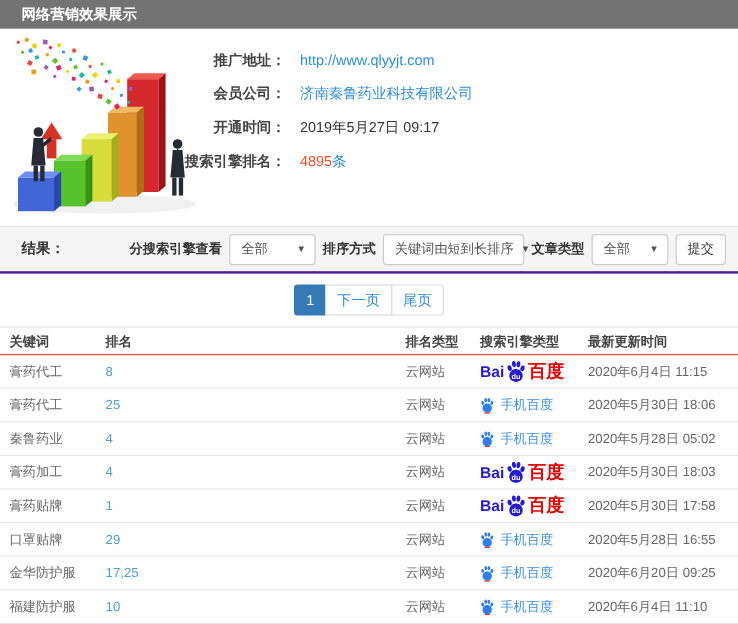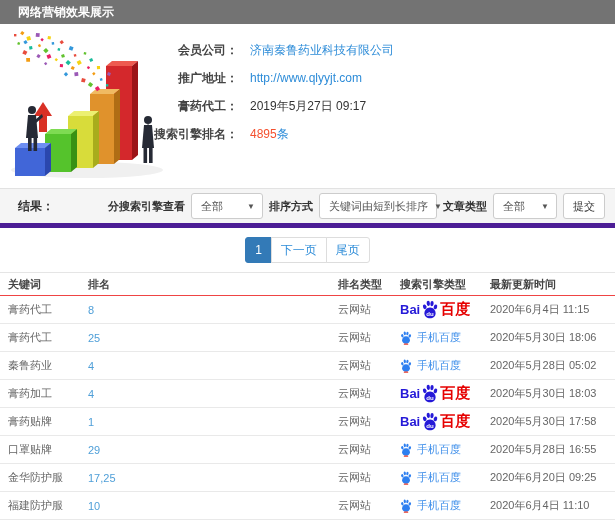--- a/index.html
+++ b/index.html
@@ -16,21 +16,21 @@
   .info-fields { padding-top:12px; margin-left:88px; }
   .field { display:flex; height:28px; line-height:28px; font-size:12px; }
   .field-label { width:150px; text-align:right; font-weight:bold; color:#444; }
   .field-value { margin-left:12px; color:#333; }
   .link { color:#2d8cd8; cursor:pointer; text-decoration:none; }
   .count-red { color:#f4502e; }
   .count-unit { color:#2d8cd8; }
 
   
   .filter-bar { height:40px; background:#f5f5f5; border-top:1px solid #e2e2e2;
-    border-bottom:5px solid #4c1d95; display:flex; align-items:center;
+    border-bottom:2px solid #4c1d95; display:flex; align-items:center;
     padding:0 10px 0 18px; font-size:11px; color:#333; }
   .result-label { font-weight:bold; font-size:12px; }
   .filter-controls { margin-left:auto; display:flex; align-items:center; gap:6px; }
   .flabel { font-weight:bold; white-space:nowrap; }
   .select { height:26px; background:#fff; border:1px solid #ccc; border-radius:3px;
     display:flex; align-items:center; padding:0 7px 0 9px; color:#555;
     cursor:pointer; white-space:nowrap; }
   .sel-engine { width:72px; } .sel-sort { width:118px; } .sel-article { width:64px; }
   .select .caret { margin-left:auto; font-size:8px; color:#555; padding-left:6px; }
   .submit-btn { height:26px; background:#fff; border:1px solid #ccc; border-radius:3px;
@@ -160,29 +160,29 @@
         <rect x="88" y="54" width="3.8" height="3.8" fill="#62c22e" transform="rotate(35 88 54)"></rect>
         <rect x="100" y="50" width="2.4" height="2.4" fill="#3498db" transform="rotate(72 100 50)"></rect>
         <rect x="106" y="44" width="3.0999999999999996" height="3.0999999999999996" fill="#9b59b6" transform="rotate(19 106 44)"></rect>
         <rect x="96" y="58" width="3.8" height="3.8" fill="#e91e63" transform="rotate(56 96 58)"></rect>
         <rect x="104" y="56" width="2.4" height="2.4" fill="#1abc9c" transform="rotate(3 104 56)"></rect>
       </g>
   </svg>
 
   <div class="info-fields">
     <div class="field">
+      <span class="field-label">推广地址：</span>
+      <span class="field-value link">http://www.qlyyjt.com</span>
+    </div>
+    <div class="field">
       <span class="field-label">会员公司：</span>
       <span class="field-value link">济南秦鲁药业科技有限公司</span>
     </div>
     <div class="field">
-      <span class="field-label">推广地址：</span>
-      <span class="field-value link">http://www.qlyyjt.com</span>
-    </div>
-    <div class="field">
-      <span class="field-label">膏药代工：</span>
+      <span class="field-label">开通时间：</span>
       <span class="field-value">2019年5月27日 09:17</span>
     </div>
     <div class="field">
       <span class="field-label">搜索引擎排名：</span>
       <span class="field-value"><span class="count-red">4895</span><span class="count-unit">条</span></span>
     </div>
   </div>
 </div>
 
 <div class="filter-bar">

